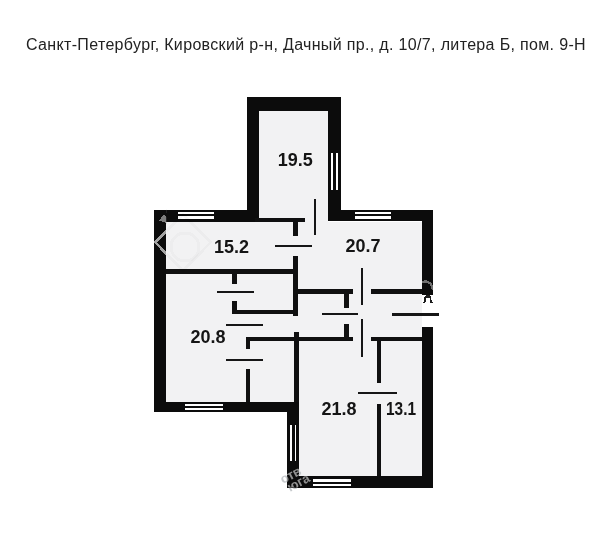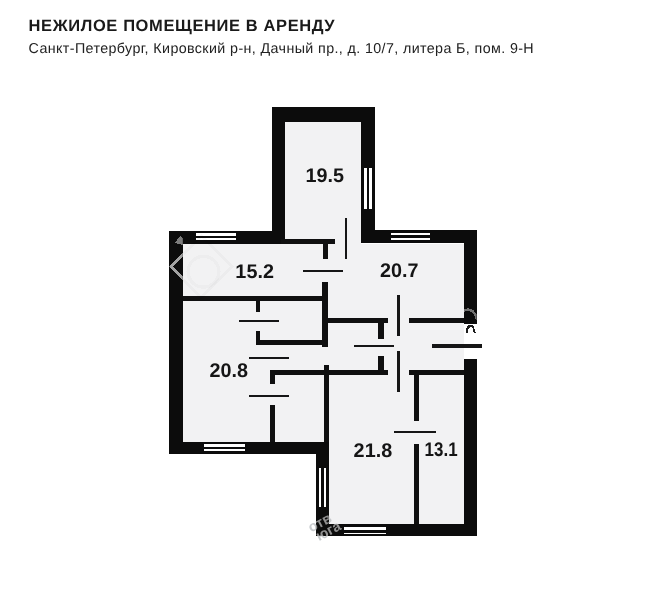--- a/index.html
+++ b/index.html
@@ -1,27 +1,26 @@
 <!DOCTYPE html>
 <html><head>
 <meta charset="utf-8">
 <style>
   html,body{margin:0;padding:0;background:#fff;}
   #page{position:relative;width:600px;height:538px;background:#fff;overflow:hidden;
         font-family:"Liberation Sans", sans-serif;}
   #title{position:absolute;left:26px;top:14.5px;font-size:15px;font-weight:bold;
          color:#1a1a1a;letter-spacing:0.55px;white-space:nowrap;}
-  #subtitle{position:absolute;left:26px;top:36px;font-size:13px;color:#222;
+  #subtitle{position:absolute;left:26px;top:36px;font-size:16px;color:#222;
          letter-spacing:0.34px;white-space:nowrap;}
 </style>
 </head>
 <body>
 <div id="page">
 
-  <div id="title">НЕЖИЛОЕ ПОМЕЩЕНИЕ В АРЕНДУ</div>
 
   <div id="subtitle">Санкт-Петербург, Кировский р-н, Дачный пр., д. 10/7, литера Б, пом. 9-Н</div>
   <svg id="plan" width="600" height="538" viewBox="0 0 600 538" style="position:absolute;left:0;top:0" shape-rendering="crispEdges">
     <g fill="#0c0c0c">
 
       <rect x="259.3" y="110.6" width="69.1" height="111.1" fill="#f2f2f3"></rect>
 
       <path d="M166.2,221.7 H421.7 V476.3 H298.8 V402 H166.2 Z" fill="#f2f2f3"></path>
 
       <g font-family="Liberation Sans, sans-serif" font-size="13" fill="#c7cacd" font-weight="bold">

